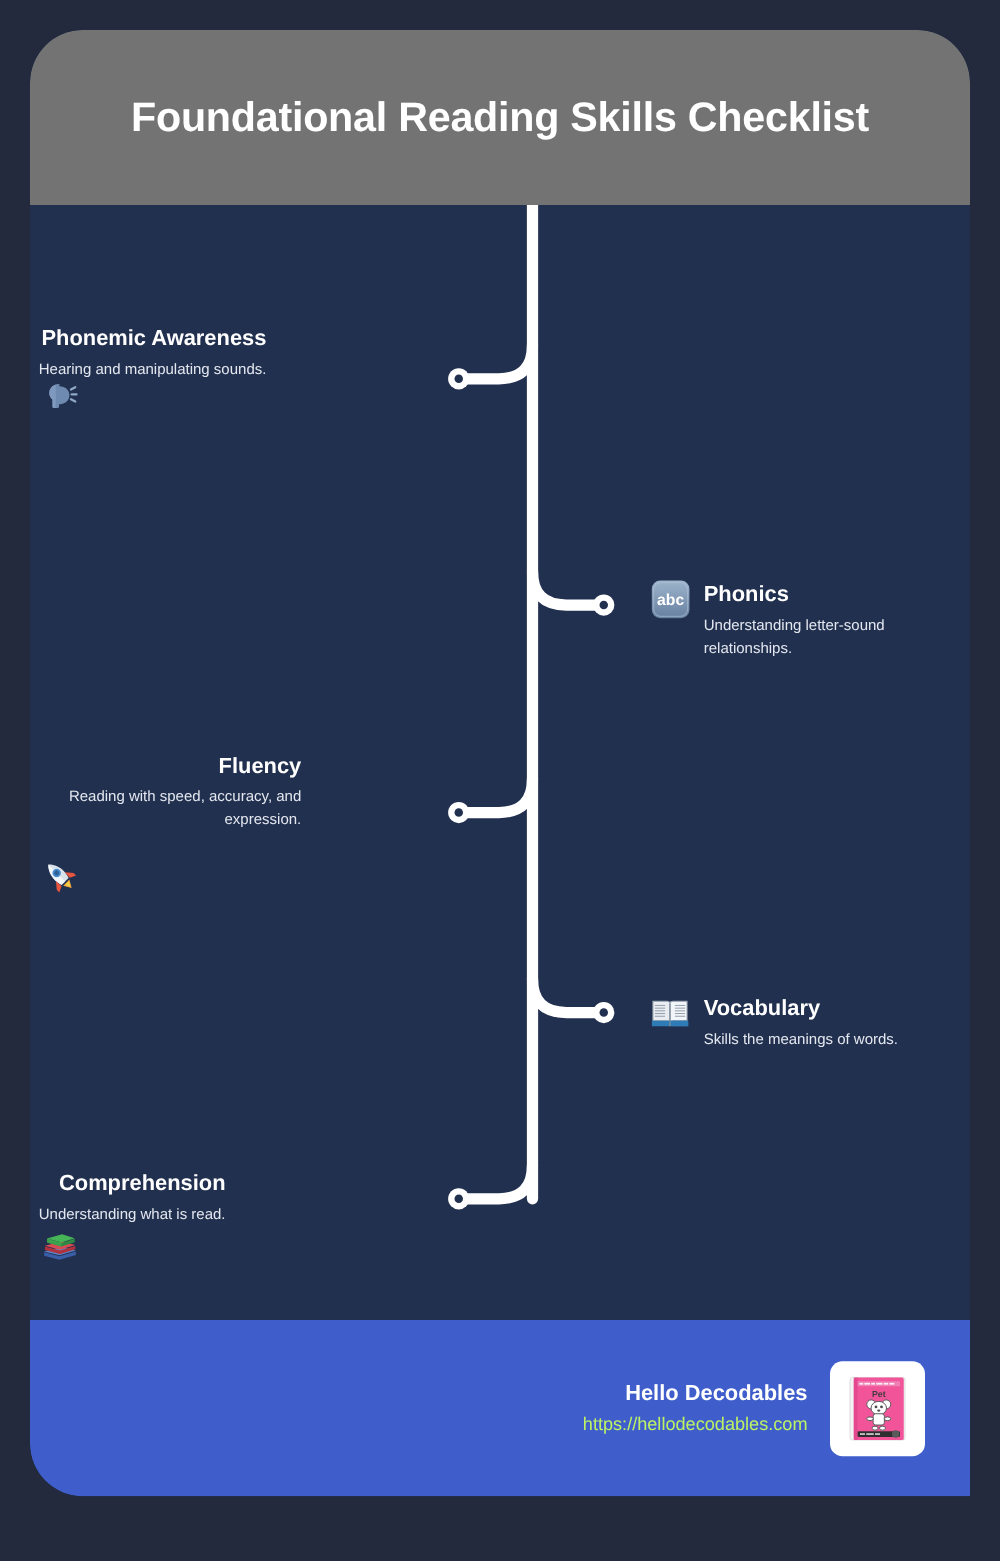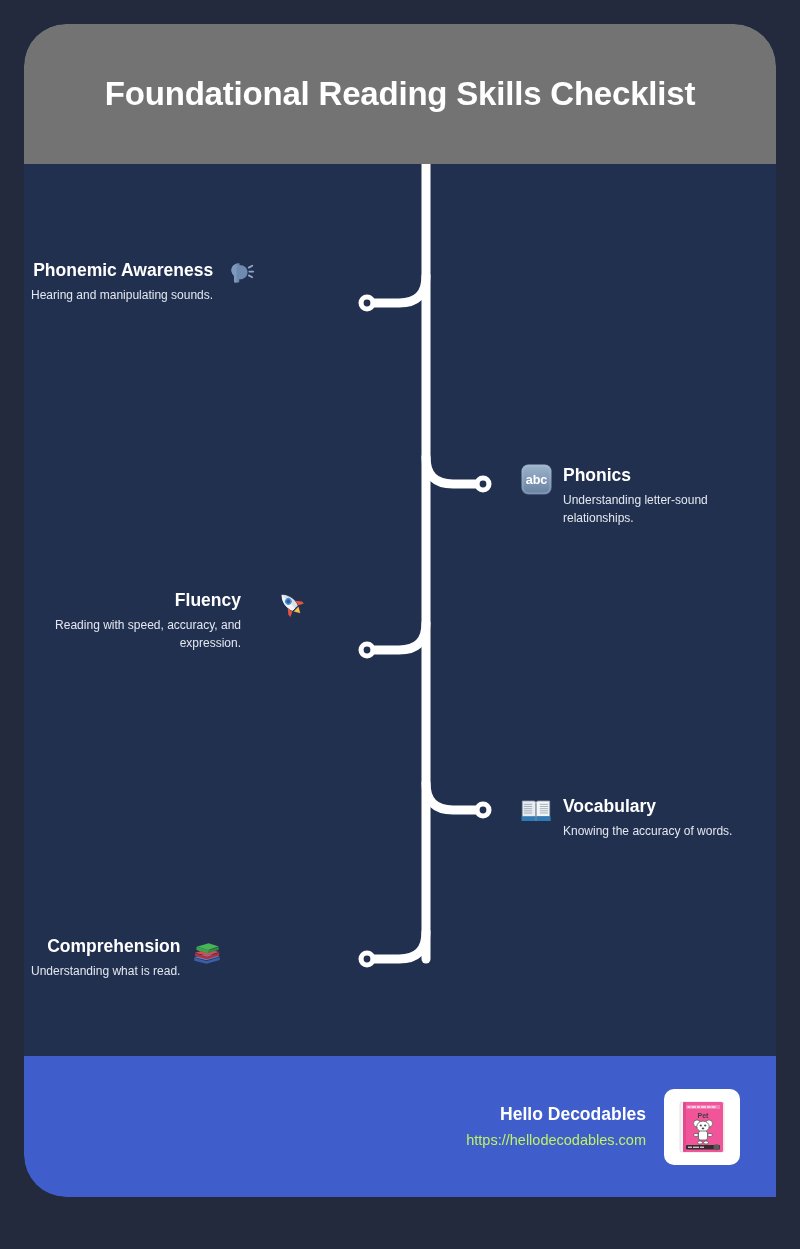--- a/index.html
+++ b/index.html
@@ -57,21 +57,22 @@
   }
 
   
   .item {
     position: absolute;
     display: flex;
     align-items: flex-start;
   }
   .item.left {
     right: 455px;
-    flex-direction: row;
+    flex-direction: column;
+    justify-content: flex-end;
     text-align: right;
     width: 290px;
   }
   .item.right {
     left: 472px;
     flex-direction: row;
     text-align: left;
     width: 290px;
   }
   .item-text { display: block; }
@@ -216,21 +217,21 @@
         <rect x="3" y="3" width="28" height="28" rx="6" fill="none" stroke="#b3c6da" stroke-width="1" opacity="0.5"></rect>
         <text x="17" y="22" text-anchor="middle" font-family="'Liberation Sans', sans-serif" font-size="13" font-weight="bold" fill="#ffffff">abc</text>
       </svg>
     </span>
     <div class="item-text">
       <div class="item-title">Phonics</div>
       <div class="item-desc">Understanding letter-sound relationships.</div>
     </div>
   </div>
 
-  <div class="item left" style="top:566px;gap:23px;">
+  <div class="item left" style="top:578px;gap:23px;">
     <div class="item-text">
       <div class="item-title">Fluency</div>
       <div class="item-desc">Reading with speed, accuracy, and expression.</div>
     </div>
     <span class="item-icon">
       <svg viewBox="0 0 34 34" width="32" height="32">
         <g transform="rotate(-45 17 17)">
           <path d="M17 3c3.6 3.3 5.4 8.2 5.4 13.1 0 2.6-.5 5-1.3 7.1h-8.2c-.8-2.1-1.3-4.5-1.3-7.1C11.6 11.2 13.4 6.3 17 3z" fill="#d9e2ea"></path>
           <path d="M17 3c-3.6 3.3-5.4 8.2-5.4 13.1 0 2.6.5 5 1.3 7.1H17V3z" fill="#f2f6f9"></path>
           <circle cx="17" cy="13" r="3.6" fill="#4a8fd4"></circle>
@@ -253,21 +254,21 @@
         <path d="M1.6 24h31v4.6h-31z" fill="#2f7bb5"></path>
         <g stroke="#8d99a6" stroke-width="0.8" stroke-linecap="round">
           <path d="M4.5 11h8M4.5 13.3h8M4.5 15.6h8M4.5 17.9h8M4.5 20.2h8"></path>
           <path d="M21.5 11h8M21.5 13.3h8M21.5 15.6h8M21.5 17.9h8M21.5 20.2h8"></path>
         </g>
         <path d="M17 9.8v18.8" stroke="#7f8c99" stroke-width="1.1" fill="none"></path>
       </svg>
     </span>
     <div class="item-text">
       <div class="item-title">Vocabulary</div>
-      <div class="item-desc">Knowing the accuracy of words.</div>
+      <div class="item-desc">Skills the meanings of words.</div>
     </div>
   </div>
 
   <div class="item left" style="top:912px;">
     <div class="item-text">
       <div class="item-title">Comprehension</div>
       <div class="item-desc">Understanding what is read.</div>
     </div>
     <span class="item-icon">
       <svg viewBox="0 0 34 34" width="32" height="32">

